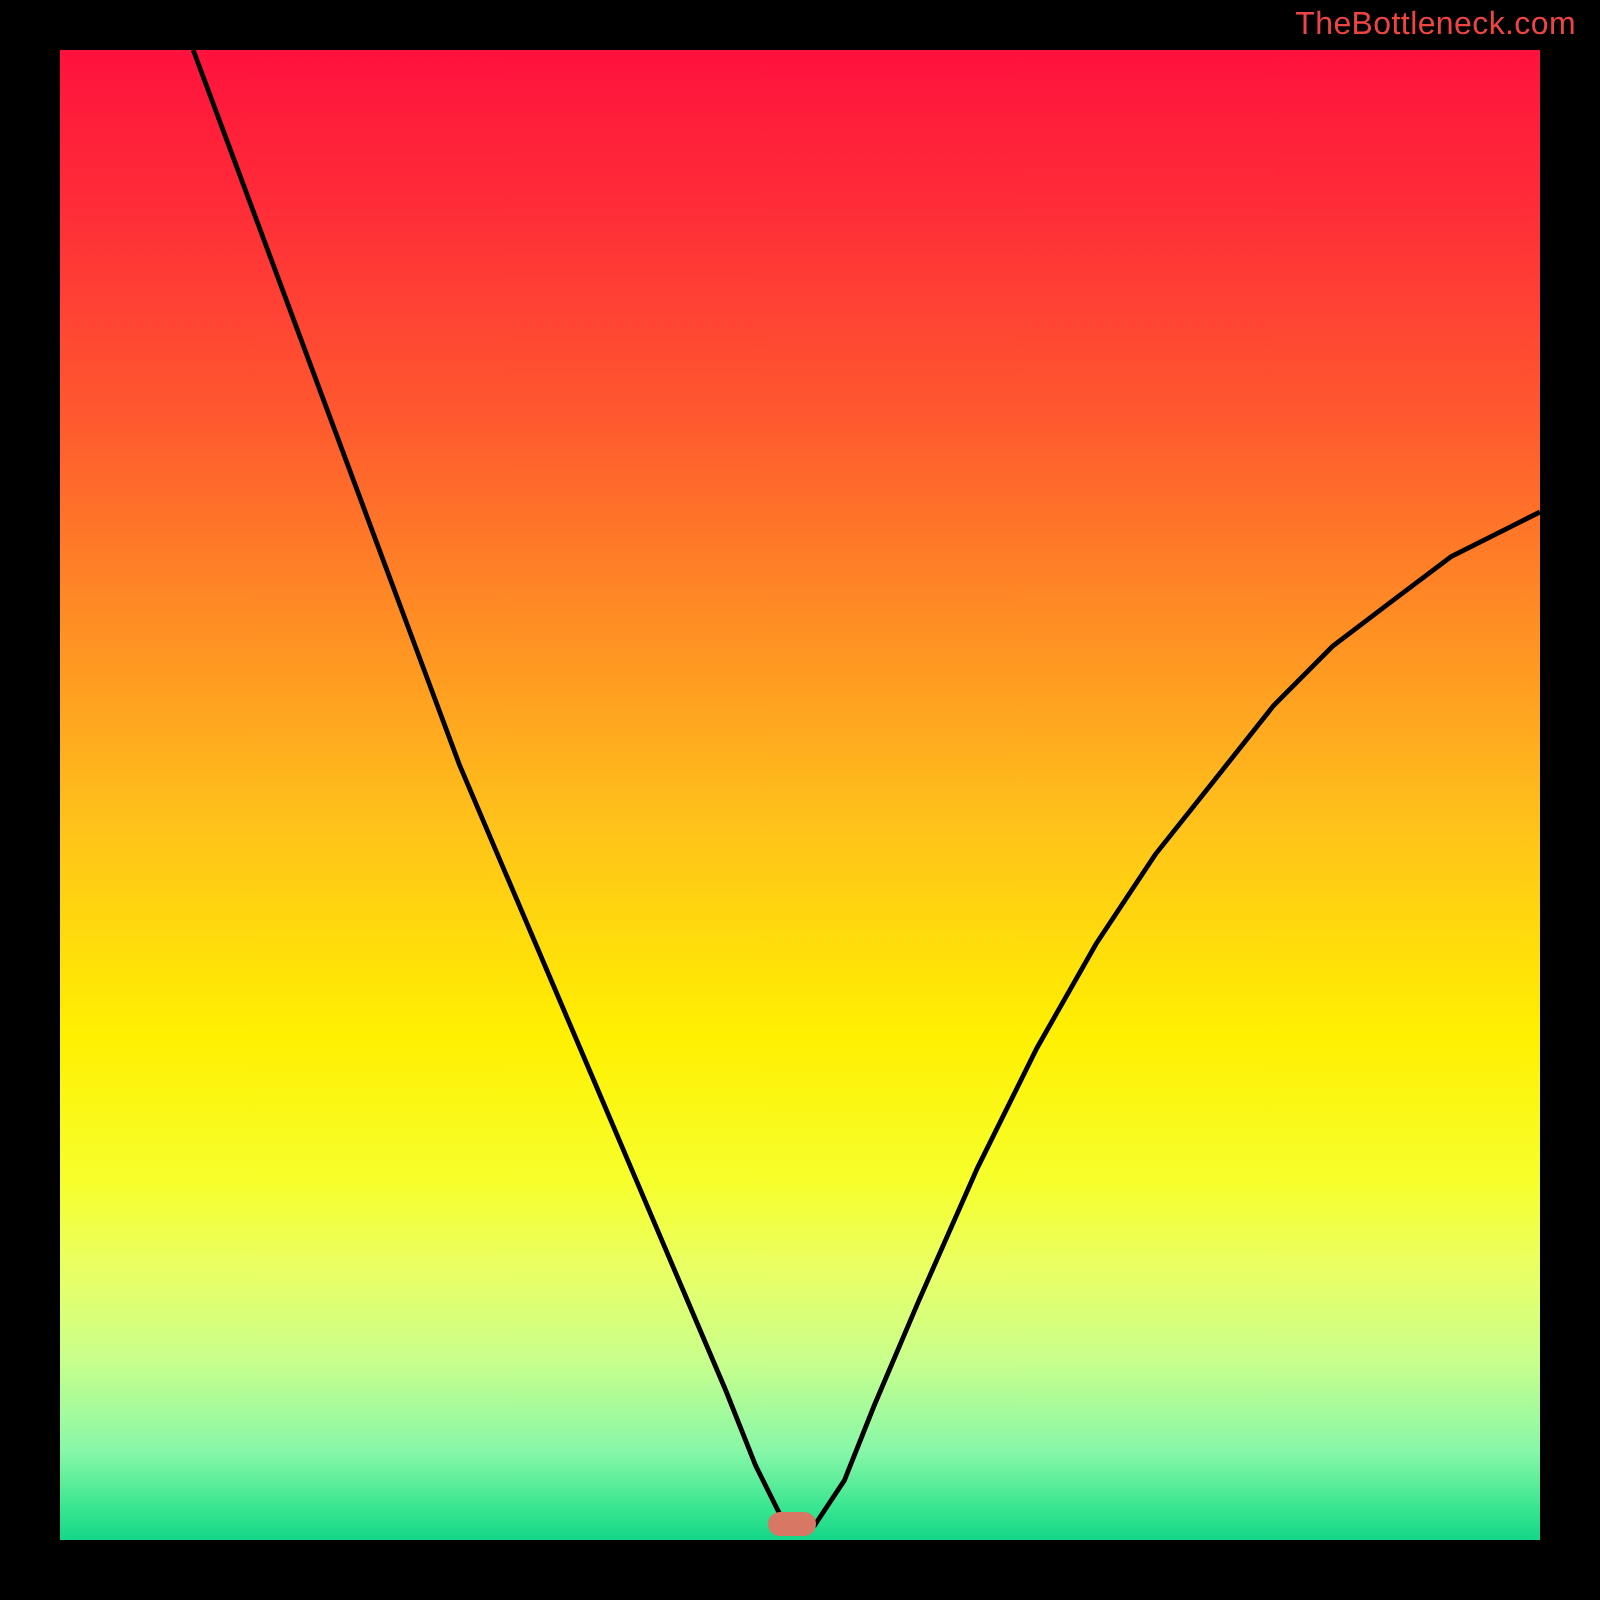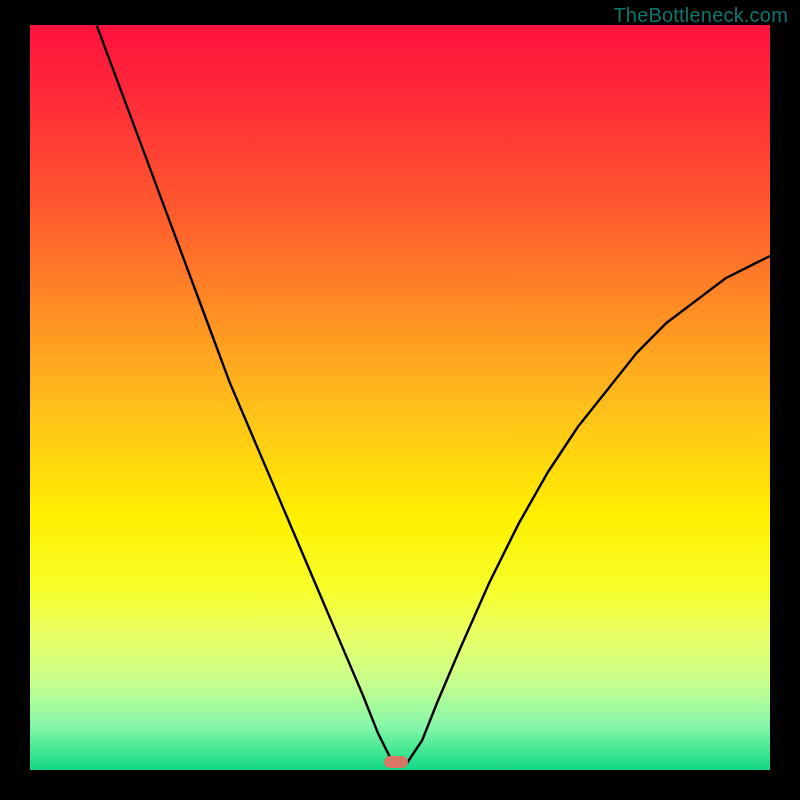--- a/index.html
+++ b/index.html
@@ -52,22 +52,22 @@
     position: absolute;
     left: 0;
     top: 0;
     width: 740px;
     height: 745px;
   }
   .watermark {
     position: absolute;
     top: 4px;
     right: 12px;
-    color: #0f766e;
-    font-size: 20px;
+    color: #ef4444;
+    font-size: 16px;
     font-weight: 500;
     letter-spacing: 0.2px;
     user-select: none;
   }
 </style>
 </head>
 <body>
 
 <div class="frame">
 

